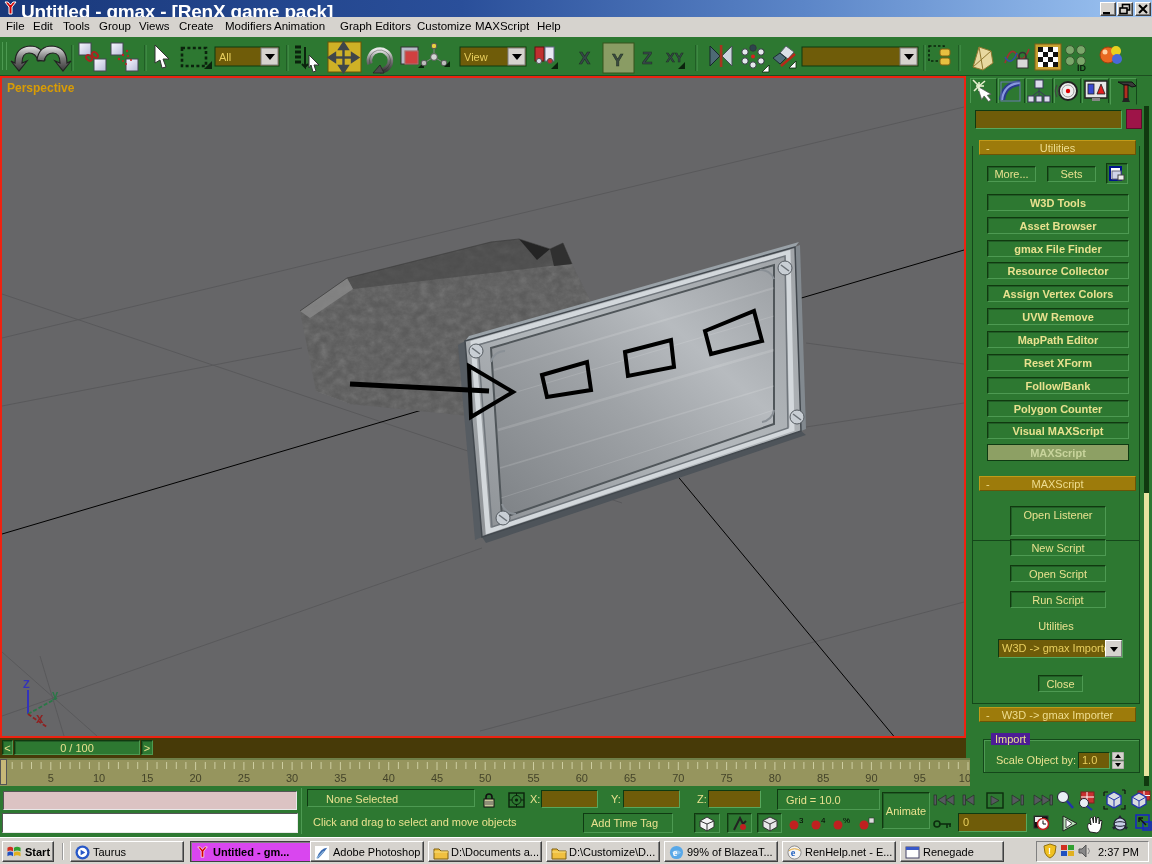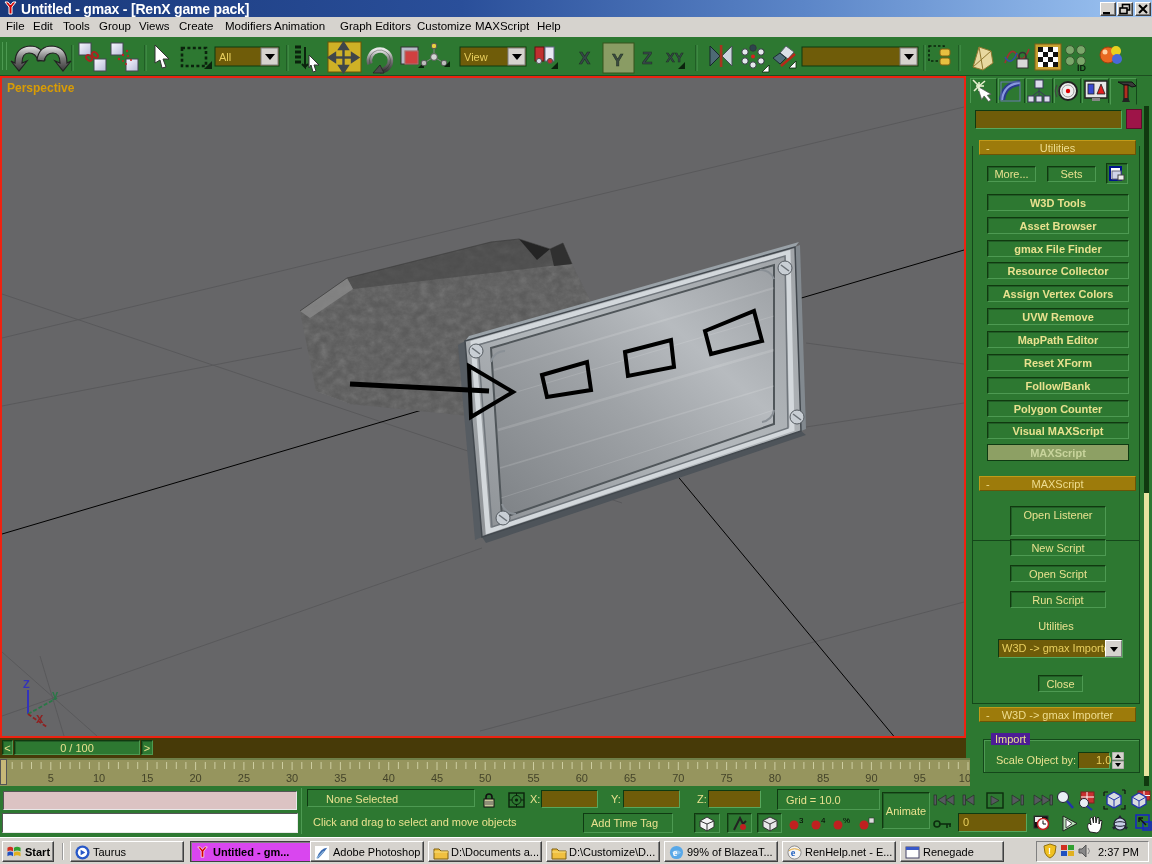--- a/index.html
+++ b/index.html
@@ -1,20 +1,20 @@
 <!DOCTYPE html>
 <html><head><meta charset="utf-8">
 <style>
 *{margin:0;padding:0;box-sizing:border-box;}
 html,body{width:1152px;height:864px;overflow:hidden;font-family:"Liberation Sans",sans-serif;}
 body{position:relative;background:#2d7831;}
 .abs{position:absolute;}
 
 #titlebar{left:0;top:0;width:1152px;height:17px;background:linear-gradient(90deg,#19387a 0%,#2a4f9a 40%,#5c86c8 70%,#9dc4f2 100%);}
-#titletext{left:21px;top:1px;color:#fff;font-size:14px;font-weight:bold;letter-spacing:-0.2px;}
+#titletext{left:21px;top:1px;color:#fff;font-size:19px;font-weight:bold;letter-spacing:-0.2px;}
 .winbtn{top:2px;width:16px;height:14px;background:#d6d3ce;border:1px solid #404040;border-top-color:#fff;border-left-color:#fff;border-right-color:#404040;border-bottom-color:#404040;box-shadow:inset -1px -1px 0 #808080;font-size:9px;text-align:center;line-height:12px;color:#000;}
 
 #menubar{left:0;top:17px;width:1152px;height:20px;background:#d6d3ce;color:#000;font-size:11.5px;}
 #menubar span{position:absolute;top:3px;}
 
 #toolbar{left:0;top:37px;width:1152px;height:39px;background:#2d7831;border-bottom:1px solid #1c4f20;}
 .olfield{background:#6f5c09;border:1px solid #145018;border-top-color:#0e3a11;border-left-color:#0e3a11;border-right-color:#57a75d;border-bottom-color:#57a75d;}
 .dropbtn{background:#d6d3ce;border:1px solid #808080;border-top-color:#fff;border-left-color:#fff;}
 .dropbtn:after{content:"";position:absolute;left:50%;top:50%;margin-left:-4px;margin-top:-2px;border:4px solid transparent;border-top:5px solid #000;}
 
@@ -498,21 +498,21 @@
   <div class="gbtn" style="left:44px;top:515px;width:96px;height:17px;line-height:16px">Run Script</div>
   <div class="abs" style="left:0;top:544px;width:180px;text-align:center;color:#e9e18f;font-size:11px">Utilities</div>
   <div class="abs olfield" style="left:32px;top:563px;width:125px;height:19px;color:#e9cf5e;font-size:11px;line-height:17px;padding-left:3px;white-space:nowrap;overflow:hidden">W3D -&gt; gmax Importe</div>
   <div class="abs dropbtn" style="left:139px;top:564px;width:17px;height:17px"></div>
   <div class="gbtn" style="left:72px;top:599px;width:45px;height:17px;line-height:16px">Close</div>
 
   <div class="rollhdr" style="left:13px;top:631px;width:157px"><i>-</i>W3D -&gt; gmax Importer</div>
   <div class="abs" style="left:17px;top:663px;width:157px;height:34px;border:1px solid #14471a;box-shadow:inset 1px 1px 0 #4d9a52;"></div>
   <div class="abs" style="left:25px;top:657px;background:#4c1d95;padding:0 4px;color:#e9e18f;font-size:11px">Import</div>
   <div class="abs" style="left:30px;top:678px;color:#e9e18f;font-size:11px">Scale Object by:</div>
-  <div class="abs olfield" style="left:112px;top:676px;width:32px;height:17px;color:#e9cf5e;font-size:11px;line-height:15px;padding-left:17px">1.0</div>
+  <div class="abs olfield" style="left:112px;top:676px;width:32px;height:17px;color:#e9cf5e;font-size:11px;line-height:15px;padding-left:3px">1.0</div>
   <div class="abs" style="left:146px;top:676px;width:12px;height:17px">
     <svg width="12" height="17" viewBox="0 0 12 17">
         <rect x="0" y="0" width="12" height="8" fill="#d6d3ce" stroke="#808080" stroke-width="0.8"></rect>
         <rect x="0" y="9" width="12" height="8" fill="#d6d3ce" stroke="#808080" stroke-width="0.8"></rect>
         <path d="M3 6 L9 6 L6 2 Z" fill="#000"></path>
         <path d="M3 11 L9 11 L6 15 Z" fill="#000"></path>
       </svg>
   </div>
 
   <div class="abs" style="left:178px;top:30px;width:5px;height:680px;background:#10390f;"></div>

